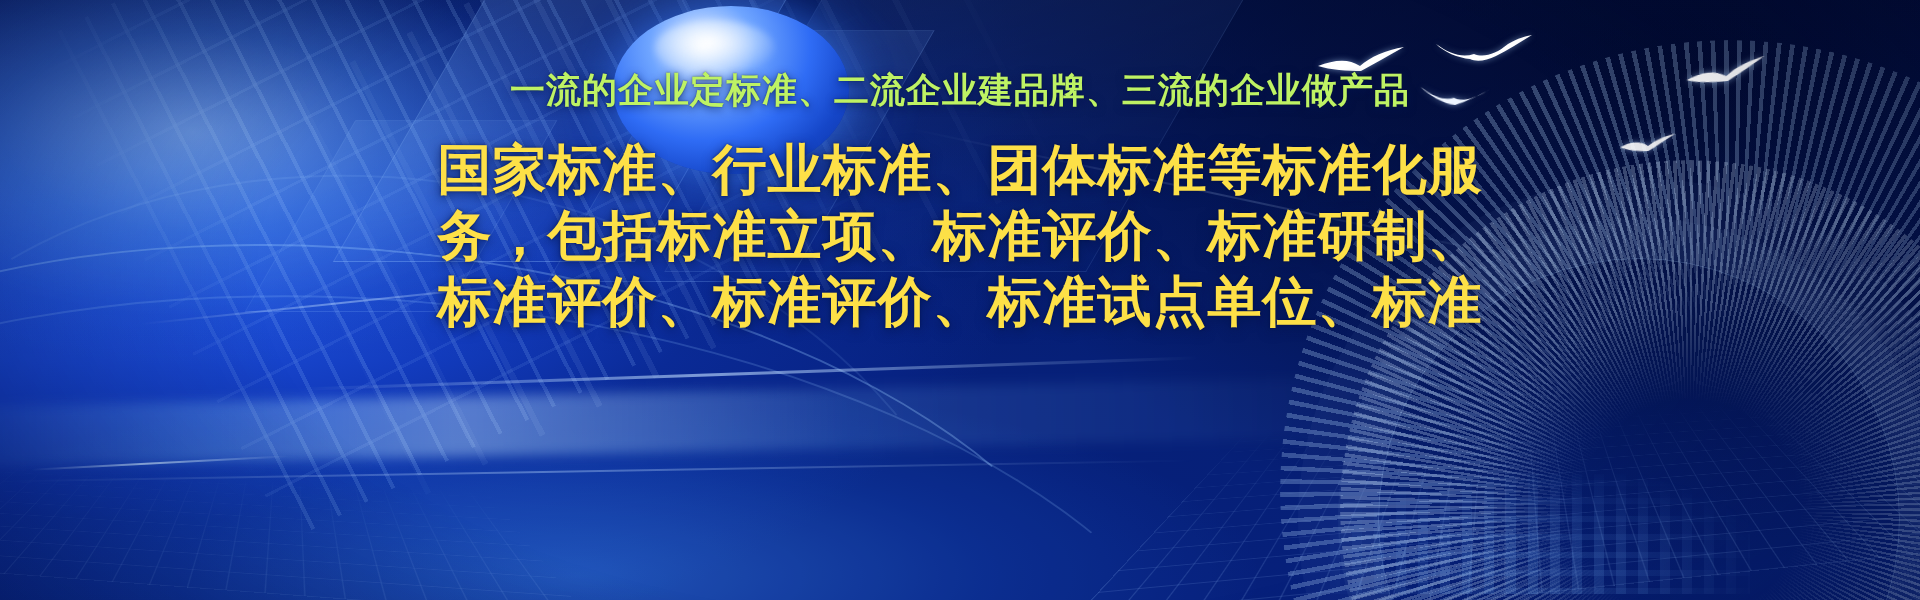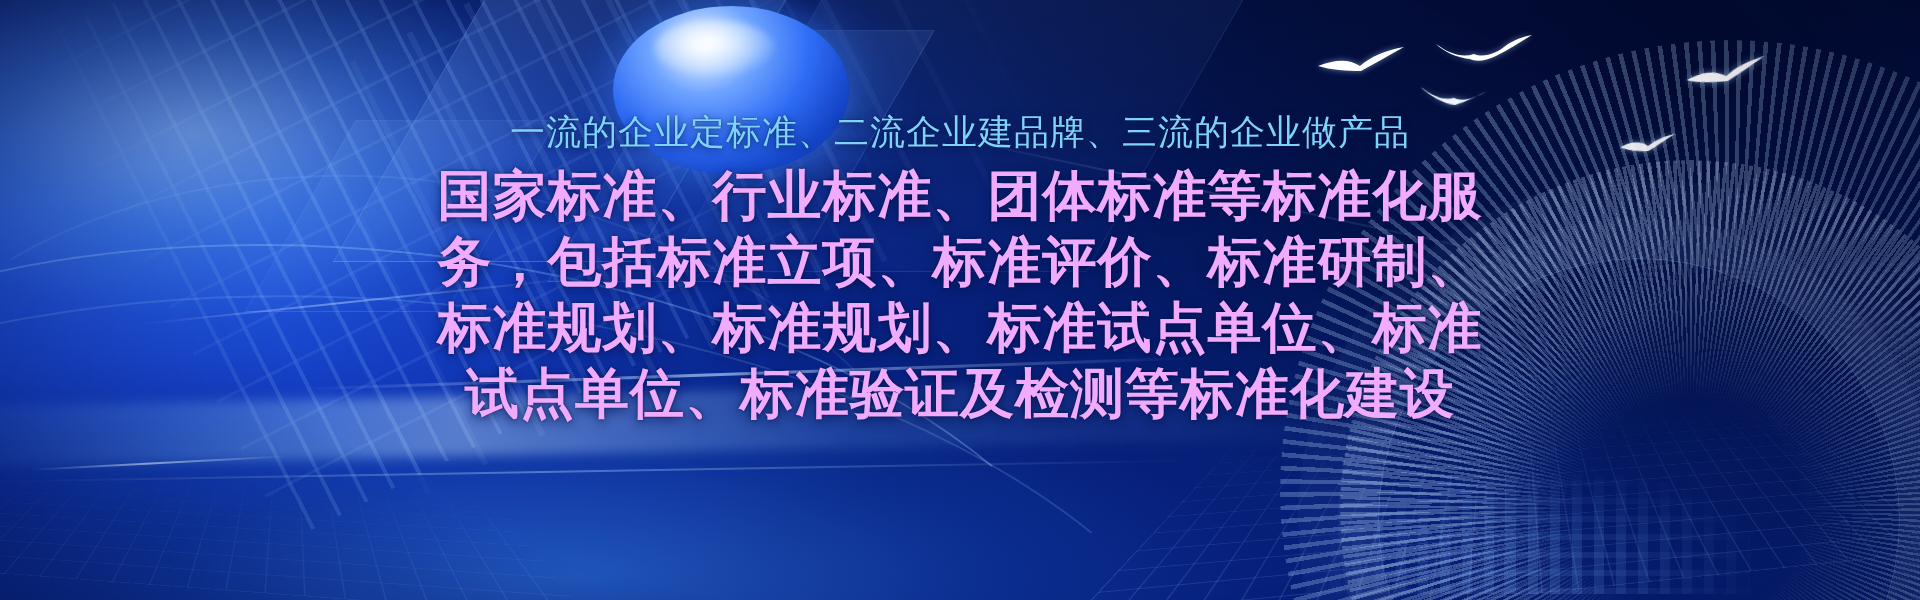--- a/index.html
+++ b/index.html
@@ -227,34 +227,34 @@
   .bird svg { display: block; filter: drop-shadow(0 0 3px rgba(180,215,255,0.55)); }
 
   
   .text-stack {
     position: absolute;
     left: 0; right: 0; top: 0;
     text-align: center;
     z-index: 20;
   }
   .headline {
-    margin-top: 110px;
+    margin-top: 68px;
     font-size: 35px;
     line-height: 44px;
-    font-weight: 400;
-    color: #7dd3fc;
+    font-weight: 700;
+    color: #bef264;
     letter-spacing: 1px;
     text-shadow: 0 2px 8px rgba(0,20,80,0.75), 0 0 2px rgba(0,0,0,0.5);
   }
   .body-block {
-    margin-top: 8px;
+    margin-top: 24px;
     font-size: 54px;
     line-height: 66px;
     font-weight: 700;
-    color: #f0abfc;
+    color: #fde047;
     letter-spacing: 1px;
     text-shadow: 0 3px 12px rgba(0,20,80,0.8), 0 0 3px rgba(0,10,50,0.6);
   }
   .body-line { display: block; white-space: nowrap; }
 </style>
 </head>
 <body>
 
 <div id="banner">
 
@@ -322,18 +322,17 @@
     </svg>
   </div>
 
   <div class="layer bg-vignette"></div>
 
   <div class="text-stack">
     <div class="headline">一流的企业定标准、二流企业建品牌、三流的企业做产品</div>
     <div class="body-block">
       <span class="body-line">国家标准、行业标准、团体标准等标准化服</span>
       <span class="body-line">务，包括标准立项、标准评价、标准研制、</span>
-      <span class="body-line">标准规划、标准规划、标准试点单位、标准</span>
-      <span class="body-line">试点单位、标准验证及检测等标准化建设</span>
+      <span class="body-line">标准评价、标准评价、标准试点单位、标准</span>
     </div>
   </div>
 
 </div>
 
 </body></html>

